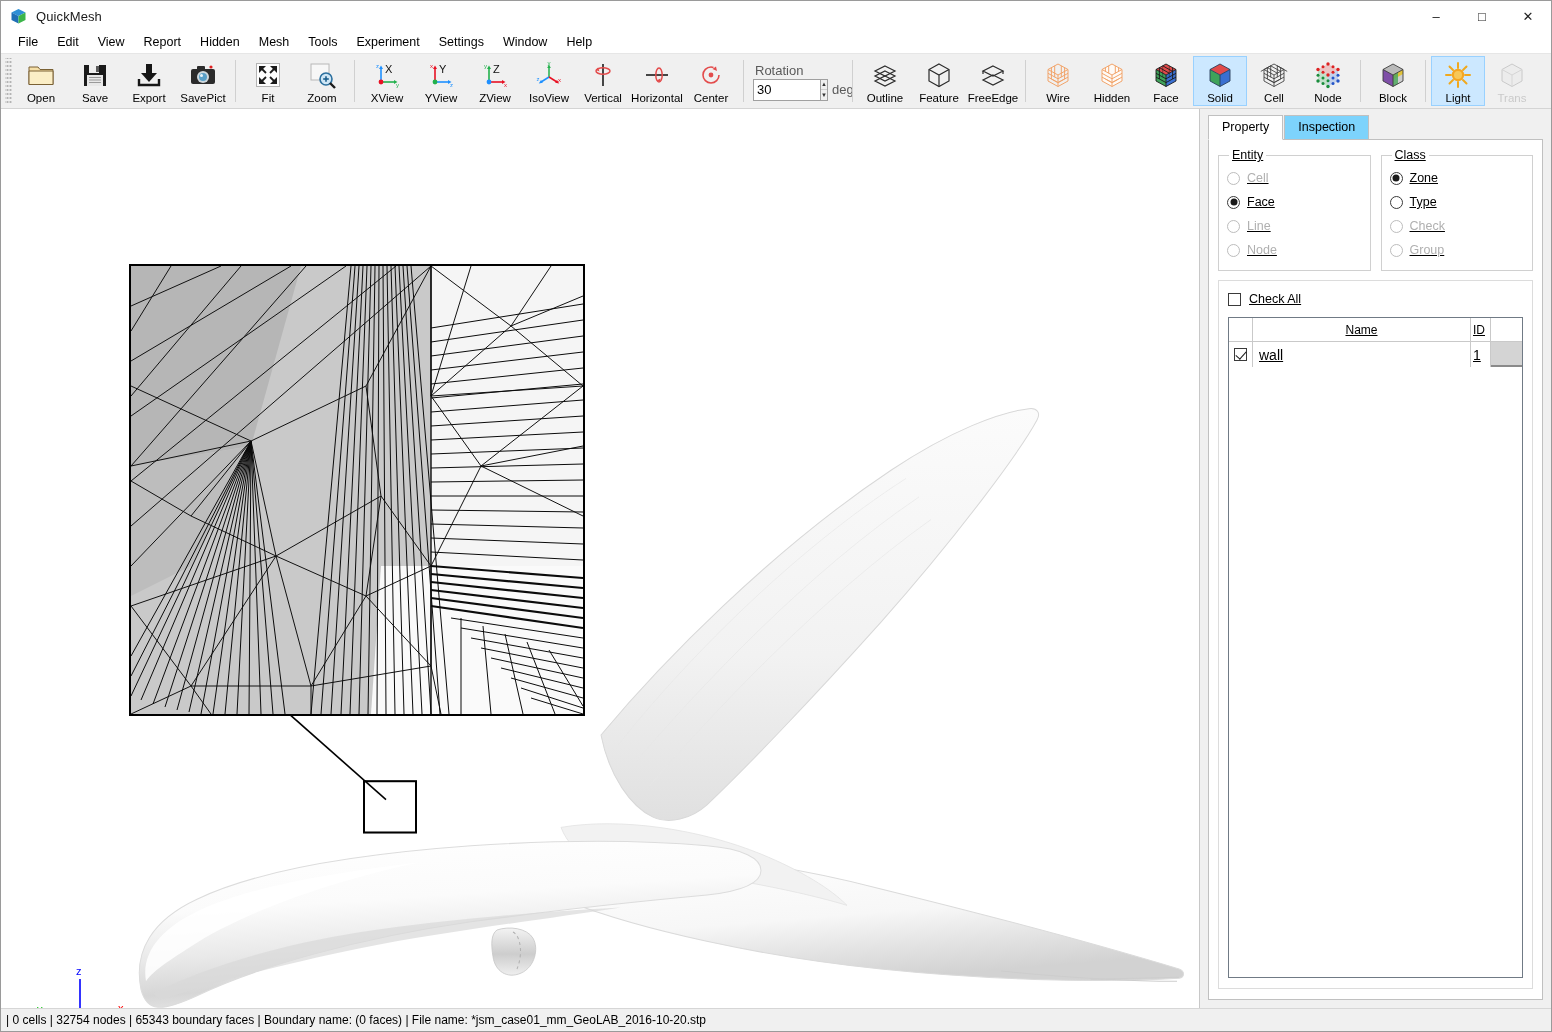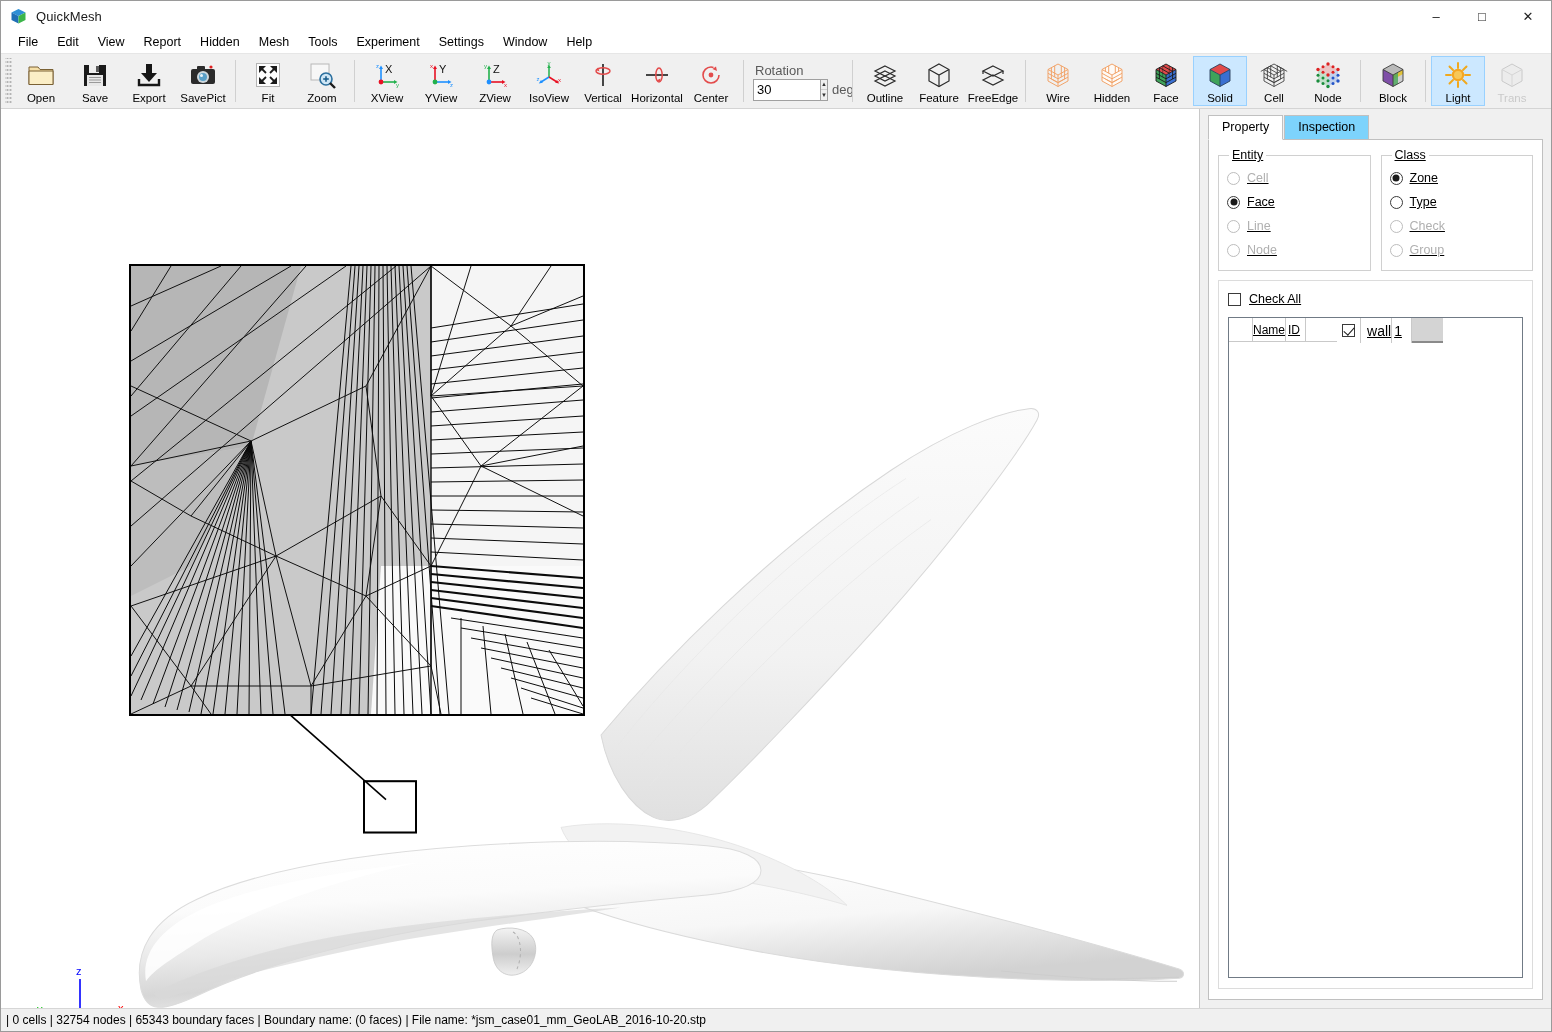--- a/index.html
+++ b/index.html
@@ -185,21 +185,21 @@
     border: solid #1c1c1c; border-width: 0 1.6px 1.6px 0;
     transform: rotate(42deg);
   }
   .checkall-lbl { font-size: 12.5px; color: #000; }
 
   .grid {
     flex: 1 1 auto; min-height: 0;
     border: 1px solid #707a85;
     background: #fff;
     overflow: hidden;
-    display: flex; flex-direction: row;
+    display: flex; flex-direction: column;
   }
   .grid-head { display: flex; height: 24px; border-bottom: 1px solid #c9c9c9; }
   .gh {
     font-size: 12px; color: #000;
     display: flex; align-items: center; justify-content: center;
     border-right: 1px solid #c9c9c9;
     background: #ffffff;
   }
   .gh.c0 { width: 24px; flex: 0 0 24px; }
   .gh.cname { flex: 1 1 auto; }

